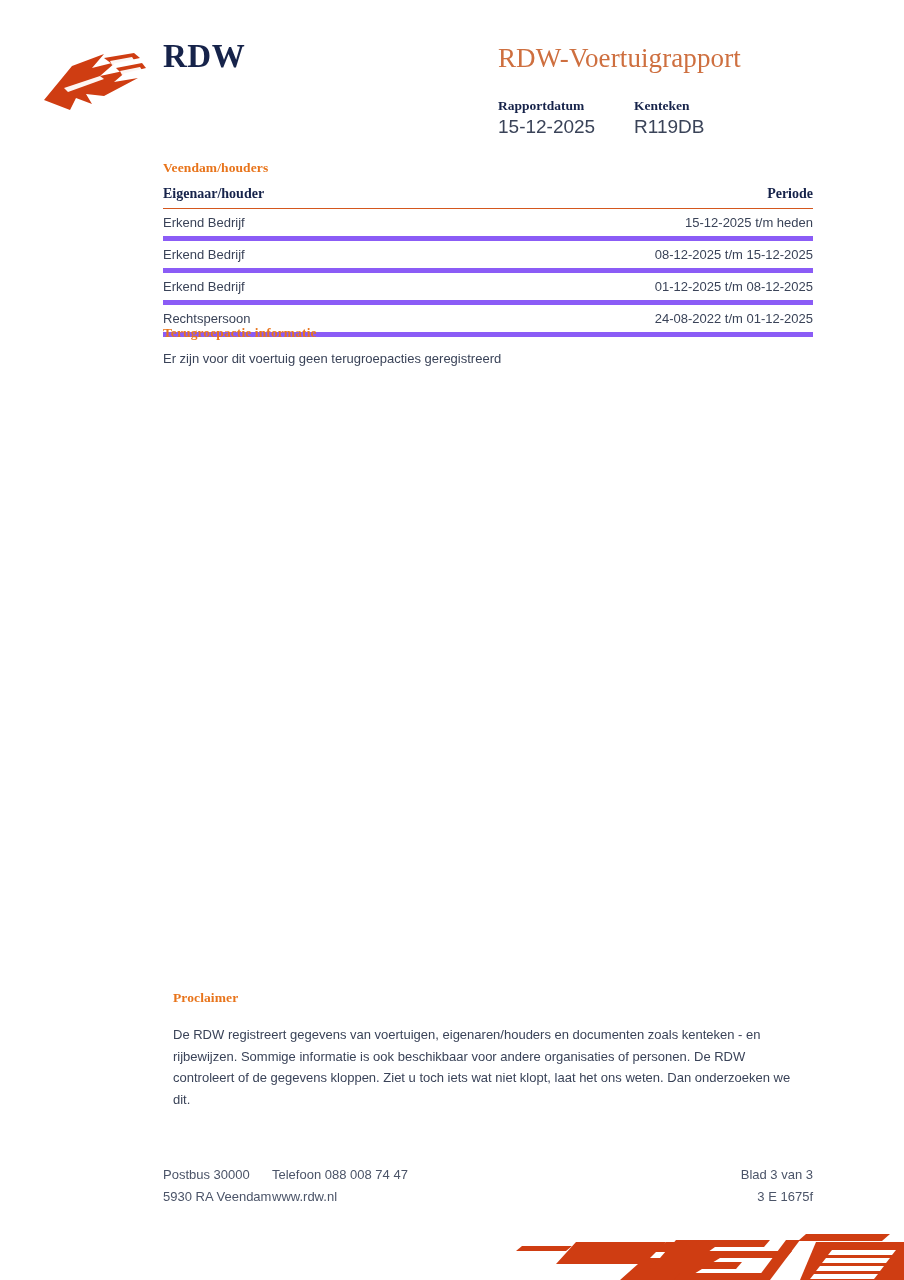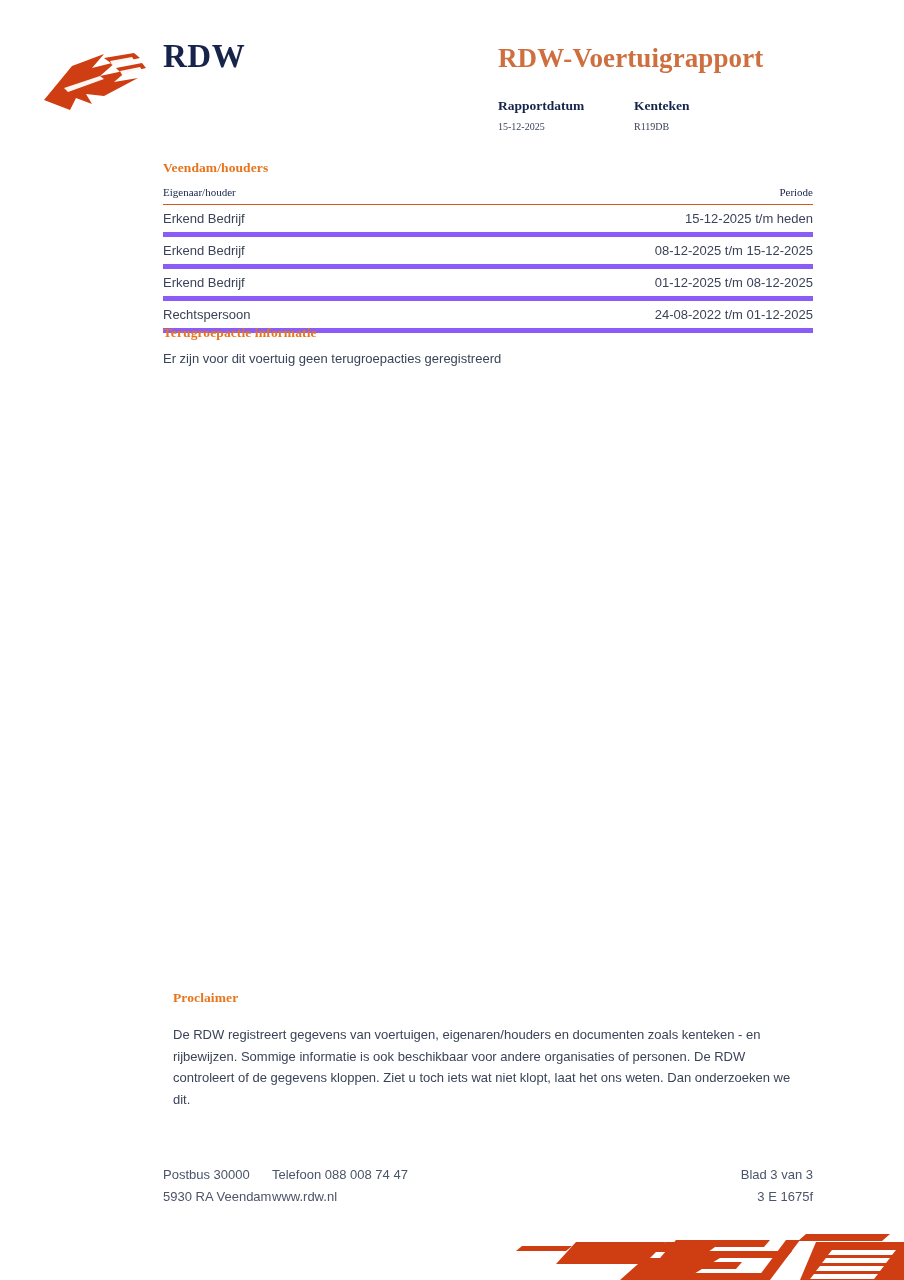--- a/index.html
+++ b/index.html
@@ -46,21 +46,21 @@
     letter-spacing: 0.5px;
     color: #16234a;
     line-height: 1;
   }
   .doc-title {
     position: absolute;
     left: 498px;
     top: 43px;
     font-family: "Liberation Serif", serif;
     font-size: 27px;
-    font-weight: 700;
+    font-weight: 400;
     color: #ce6f3f;
     letter-spacing: 0.1px;
     white-space: nowrap;
   }
   .meta {
     position: absolute;
     left: 498px;
     top: 97px;
     display: flex;
   }
@@ -70,26 +70,25 @@
   .meta-col.c1 { width: 136px; }
   .meta-label {
     font-family: "Liberation Serif", serif;
     font-weight: 700;
     font-size: 13.5px;
     color: #16234a;
     line-height: 17px;
     white-space: nowrap;
   }
   .meta-value {
-    font-size: 10px;
+    font-size: 19px;
     color: #3a4358;
     line-height: 19px;
     margin-top: 3px;
     white-space: nowrap;
-    font-family: Liberation Serif, serif;
   }
 
   
   .section-heading {
     font-family: "Liberation Serif", serif;
     font-weight: 700;
     font-size: 13.5px;
     color: #e8741b;
     letter-spacing: 0.1px;
   }
@@ -101,22 +100,22 @@
     width: 650px;
   }
   table.owners {
     width: 100%;
     border-collapse: collapse;
     margin-top: 10px;
     table-layout: fixed;
   }
   table.owners th {
     font-family: "Liberation Serif", serif;
-    font-weight: 400;
-    font-size: 11px;
+    font-weight: 700;
+    font-size: 14px;
     color: #16234a;
     padding: 0 0 6px 0;
     border-bottom: 1.6px solid #d4571e;
   }
   table.owners th.left { text-align: left; }
   table.owners th.right { text-align: right; }
   table.owners td {
     font-size: 13px;
     color: #3a4358;
     padding: 5px 0 5px 0;

